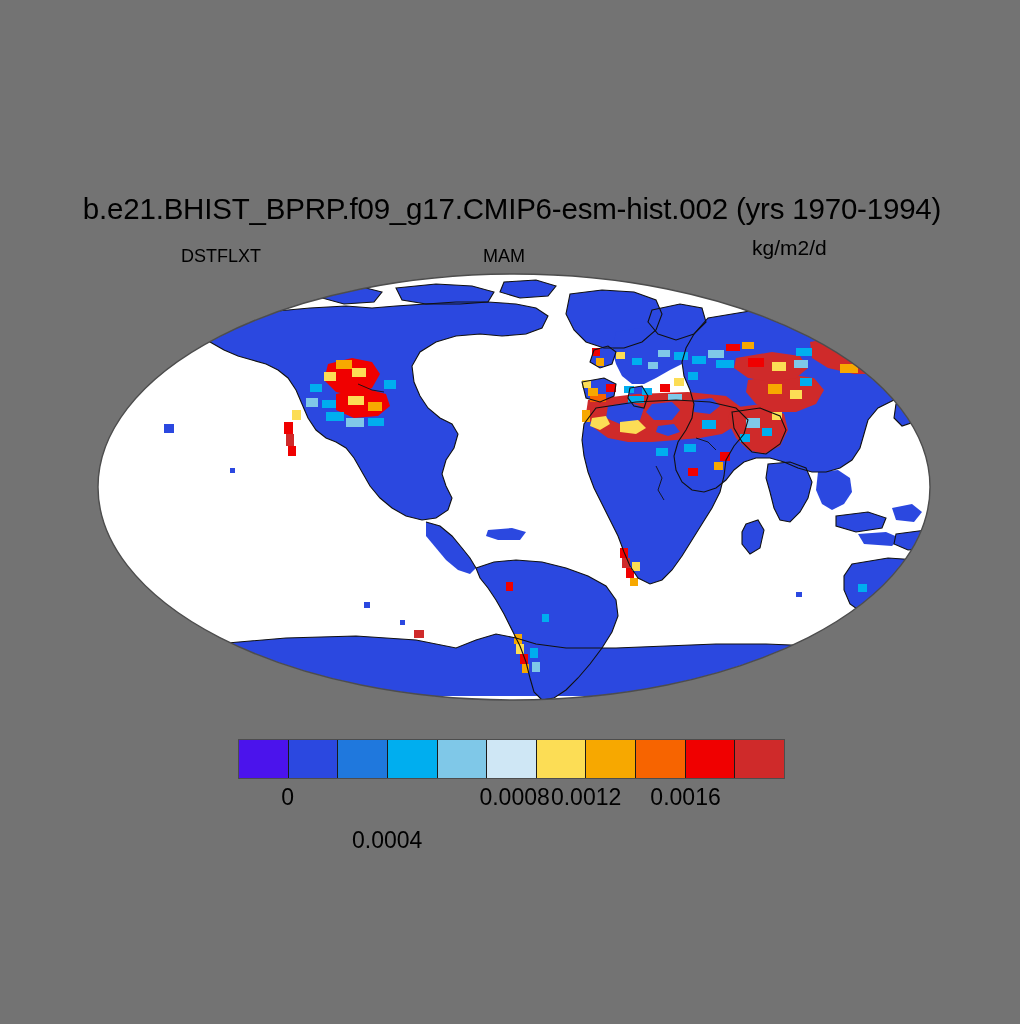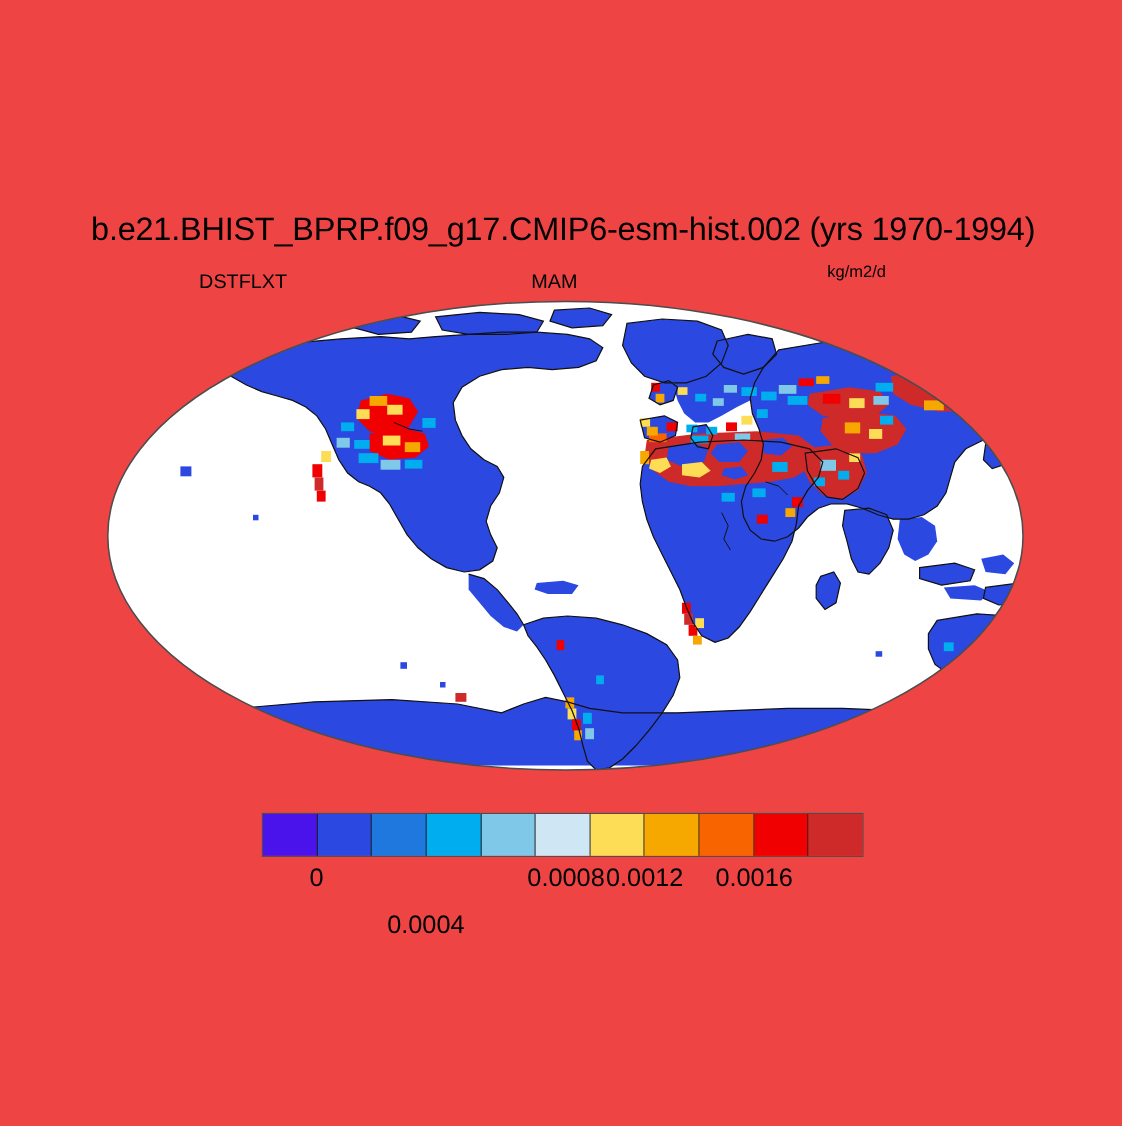--- a/index.html
+++ b/index.html
@@ -13,21 +13,21 @@
     position: relative;
     overflow: hidden;
     font-family: "Liberation Sans", sans-serif;
     color: #000000;
   }
   #figure {
     position: absolute;
     left: 0; top: 0;
     width: 1020px;
     height: 1024px;
-    background: #ef4444;
+    background: #737373;
   }
 
   
   #main-title {
     position: absolute;
     left: 0;
     top: 192px;
     width: 1024px;
     text-align: center;
     font-size: 29.5px;
@@ -51,21 +51,21 @@
     left: 483px;
     top: 243px;
     font-size: 18px;
     line-height: 26px;
     white-space: nowrap;
   }
   #label-units {
     position: absolute;
     left: 752px;
     top: 235px;
-    font-size: 15px;
+    font-size: 21px;
     line-height: 26px;
     white-space: nowrap;
   }
 
   
   #map-panel {
     position: absolute;
     left: 96px;
     top: 272px;
     width: 836px;

